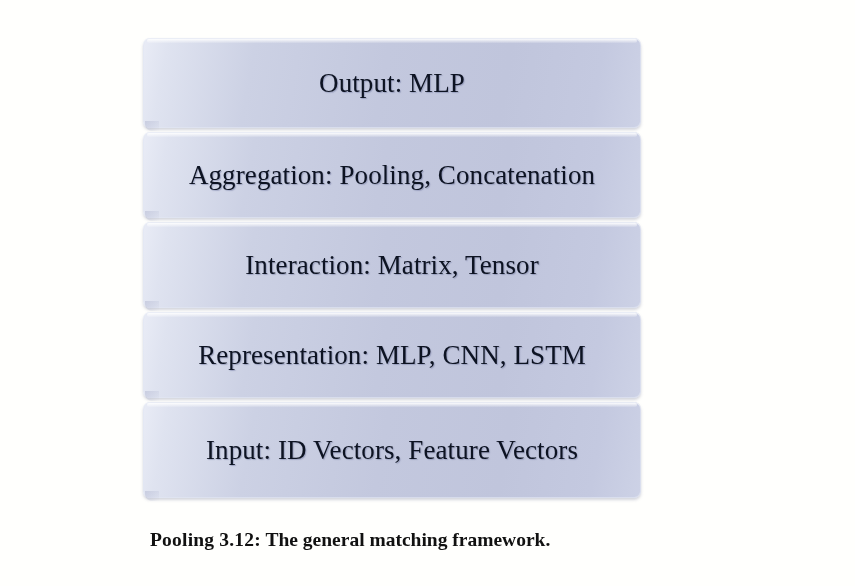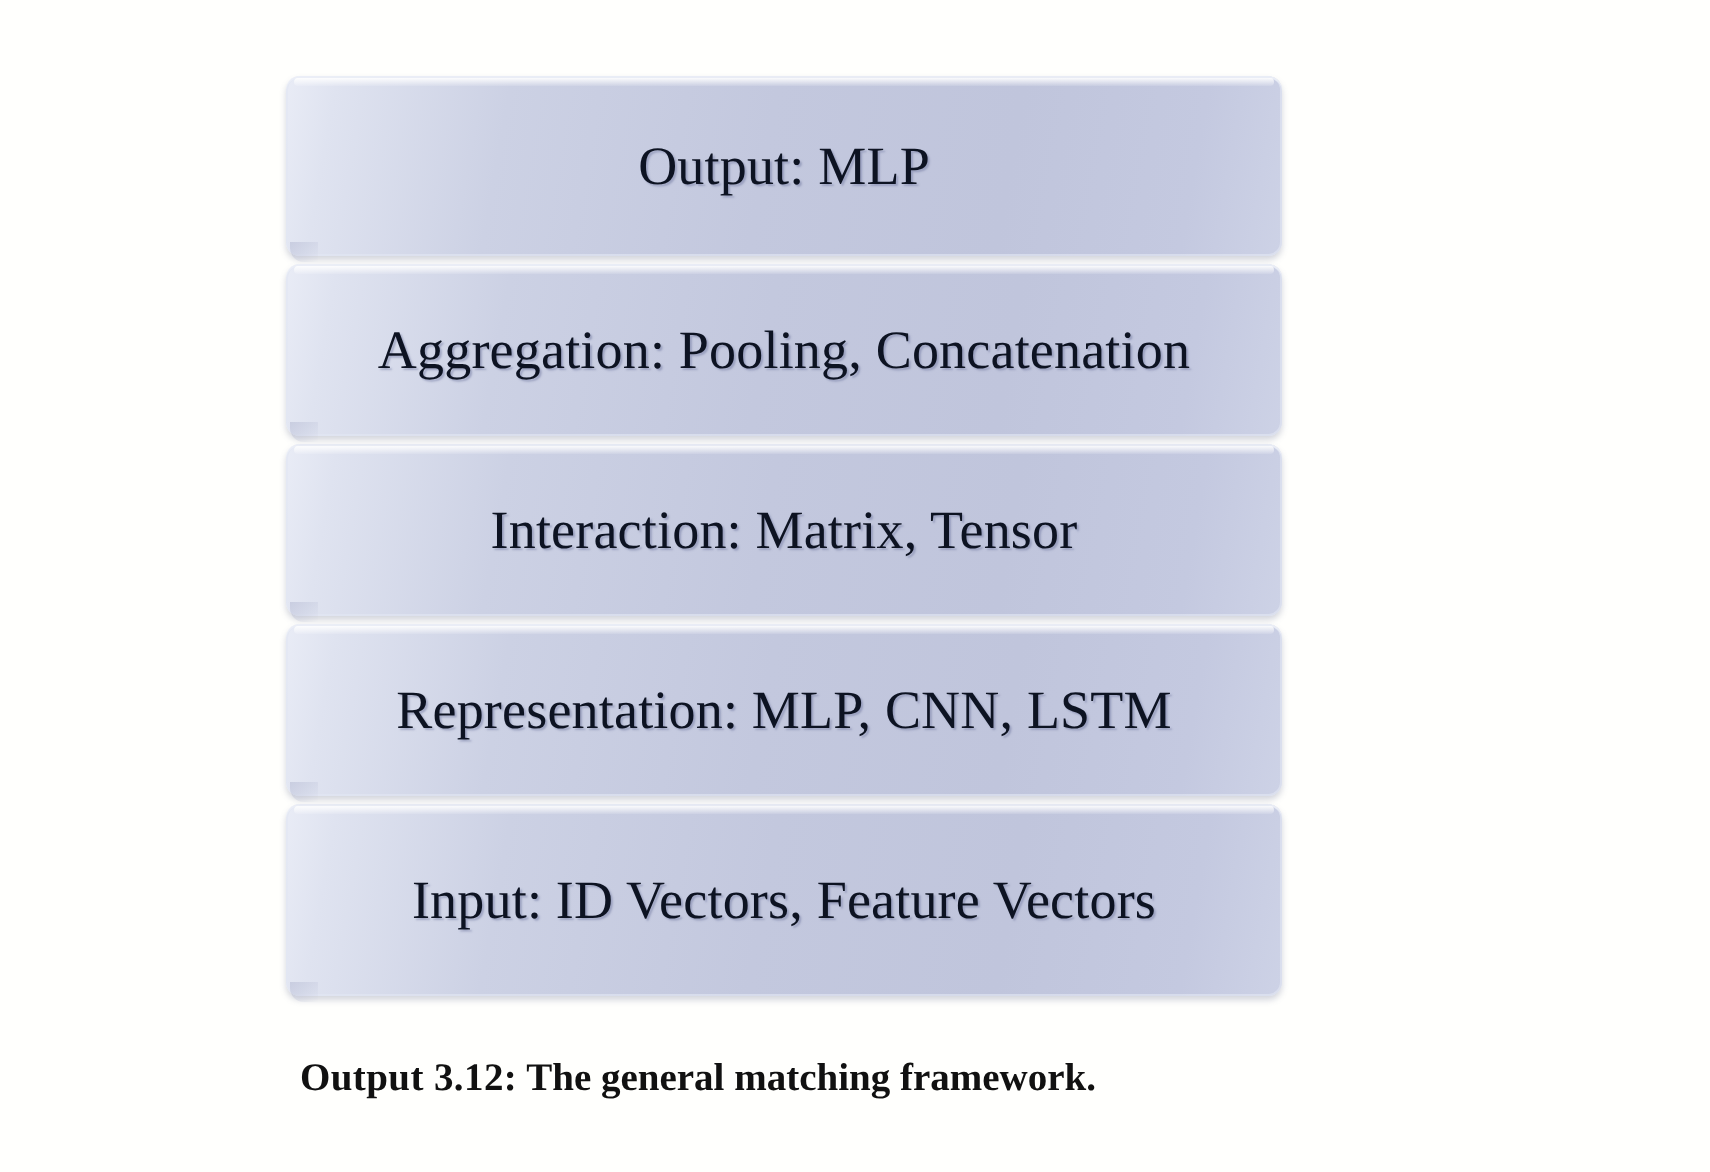--- a/index.html
+++ b/index.html
@@ -143,16 +143,16 @@
       <span class="layer-label">Input: ID Vectors, Feature Vectors</span>
     </div>
 
     <div class="layer-box" id="box-representation">
       <span class="layer-label">Representation: MLP, CNN, LSTM</span>
     </div>
 
   </div>
 
   <div id="figure-caption">
-    <span id="caption-label">Output 3.12:</span><span id="caption-text"> The general matching framework.</span>
+    <span id="caption-label">Pooling 3.12:</span><span id="caption-text"> The general matching framework.</span>
   </div>
 
 </div>
 
 </body></html>

